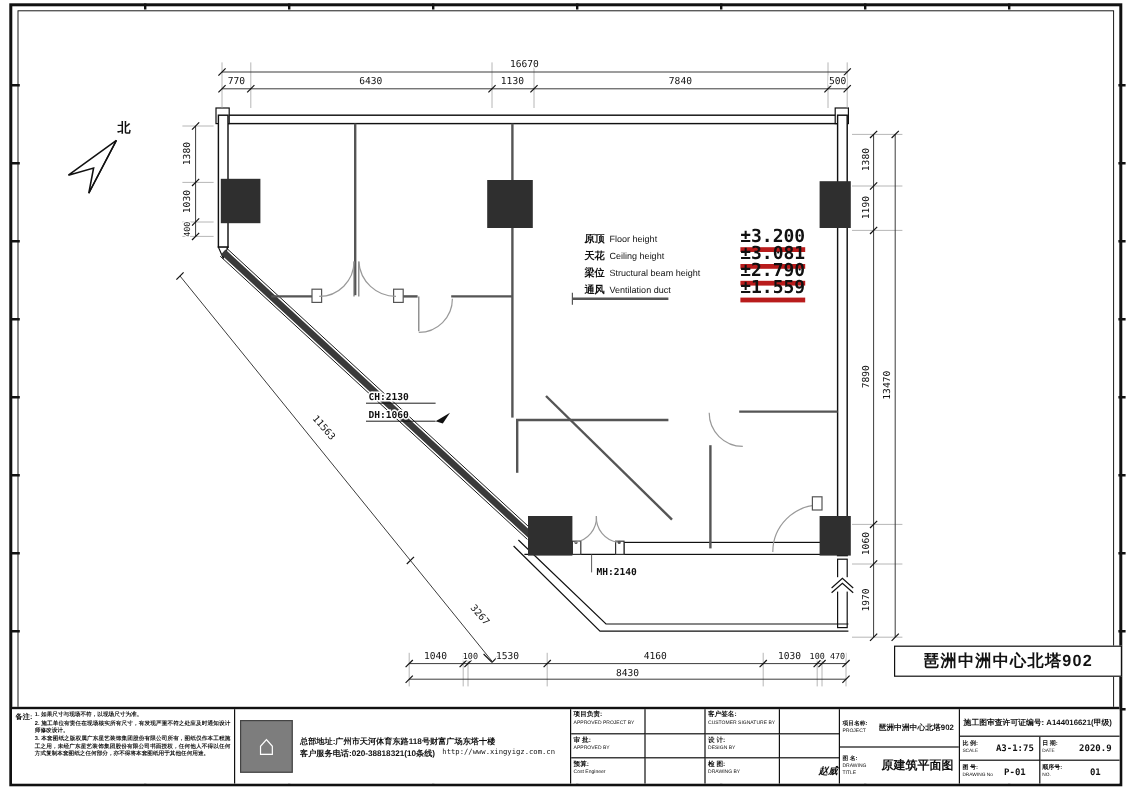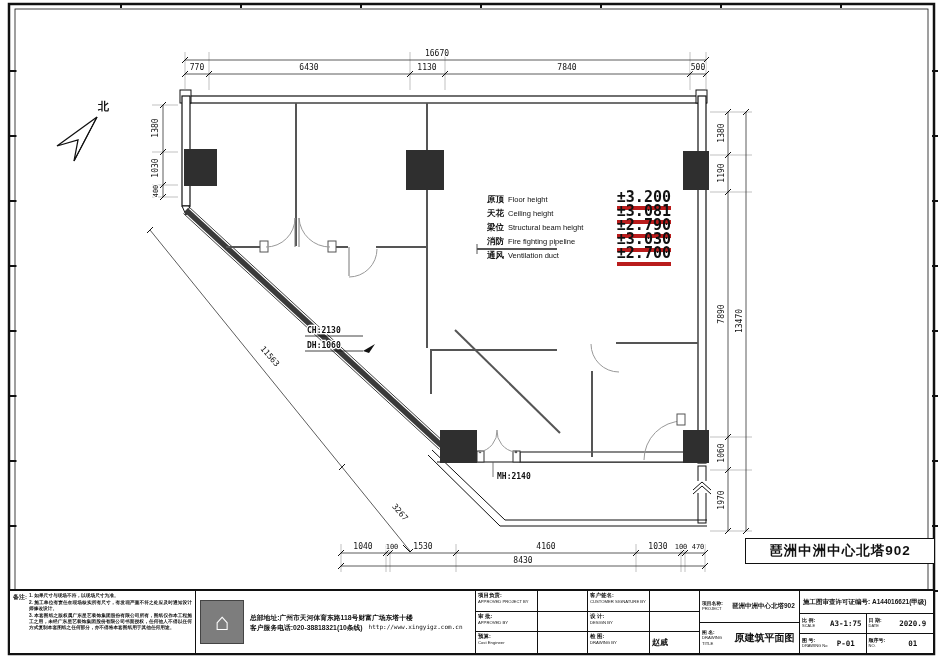--- a/index.html
+++ b/index.html
@@ -44,21 +44,21 @@
   .cophone{font-size:6.8px;font-weight:bold;white-space:nowrap;display:flex;gap:6px;}
   .coweb{font-size:6px;font-weight:normal;font-family:"DejaVu Sans Mono",monospace;}
 
   .tb-sign{width:224px;display:grid;grid-template-columns:62px 50px 62px 50px;
            grid-template-rows:1fr 1fr 1fr;}
   .sg{border-right:0.8px solid #111;border-bottom:0.8px solid #111;padding:1px 2px;overflow:hidden;}
   .sg:nth-child(4n){border-right:none;}
   .sg.lastrow{border-bottom:none;}
   .sg .zh{font-size:5.5px;font-weight:bold;white-space:nowrap;}
   .sg .en{font-size:4.2px;transform-origin:0 0;white-space:nowrap;}
-  .sg .sigval{font-size:8px;font-weight:bold;text-align:left;margin-top:4px;}
+  .sg .sigval{font-size:8px;font-weight:bold;text-align:right;margin-top:4px;font-style:italic;}
 
   .tb-project{width:100px;display:flex;flex-direction:column;}
   .tp-row{flex:1;display:flex;align-items:center;padding:1px 2px;box-sizing:border-box;}
   .tp-row.first{border-bottom:0.8px solid #111;}
   .tp-mini{font-size:4.8px;font-weight:bold;width:30px;flex:none;line-height:5.5px;}
   .tp-mini .en{font-weight:normal;font-size:4.2px;}
   .tp-val1{font-size:6.5px;font-weight:bold;white-space:nowrap;}
   .tp-val2{font-size:10px;font-weight:bold;flex:1;text-align:center;white-space:nowrap;}
 
   .tb-meta{flex:1;display:flex;flex-direction:column;border-right:none;}
@@ -294,28 +294,23 @@
       <span class="zh">天花</span>
       <span class="en">Ceiling height</span>
       <span class="val">±3.081</span>
     </div>
     <div class="hrow">
       <span class="zh">梁位</span>
       <span class="en">Structural beam height</span>
       <span class="val">±2.790</span>
     </div>
     <div class="hrow">
-      <span class="zh">消防</span>
-      <span class="en">Fire fighting pipeline</span>
-      <span class="val">±3.030</span>
-    </div>
-    <div class="hrow">
       <span class="zh">通风</span>
       <span class="en">Ventilation duct</span>
-      <span class="val">±2.700</span>
+      <span class="val">±1.559</span>
     </div>
   </div>
 
   
   <div class="caption-box">琶洲中洲中心北塔902</div>
   <div class="caption-scale">1:75</div>
 
   
   <div class="titlebar">
 

